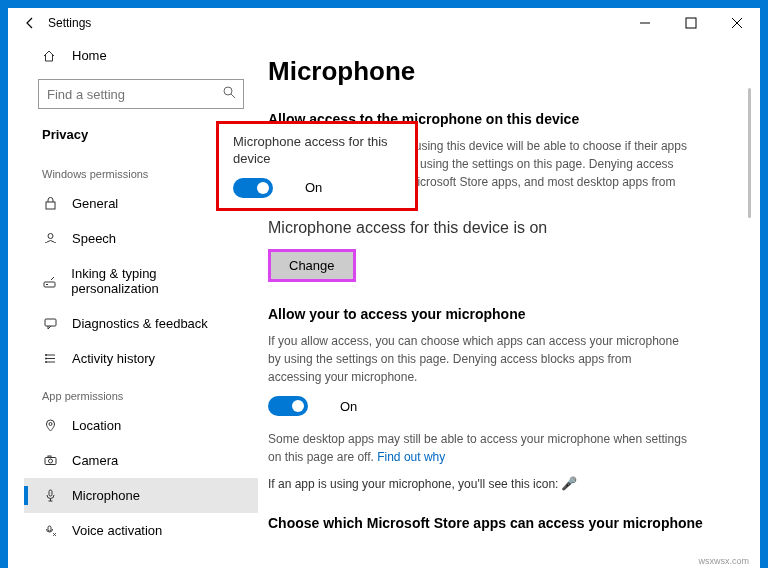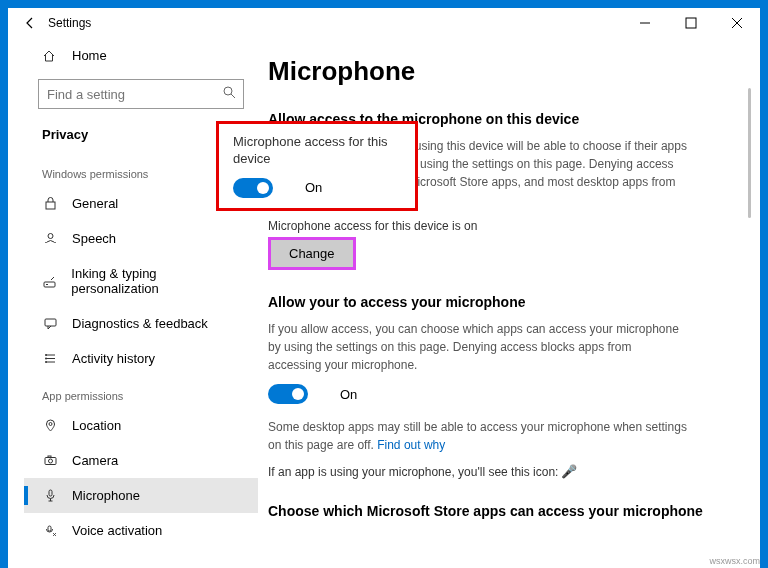--- a/index.html
+++ b/index.html
@@ -22,32 +22,32 @@
 .group-label { font-size: 11px; color: #666; padding: 14px 18px 6px 18px; }
 .nav-item { display: flex; align-items: center; padding: 10px 18px; font-size: 13px; cursor: pointer; position: relative; }
 .nav-item .icon { width: 16px; margin-right: 14px; display: flex; align-items: center; justify-content: center; color: #333; }
 .nav-item.selected { background: #e6e6e6; }
 .nav-item.selected::before { content: ""; position: absolute; left: 0; top: 8px; bottom: 8px; width: 4px; background: #0078d4; }
 .content { flex: 1; padding: 18px 40px 0 10px; overflow-y: auto; position: relative; }
 .content h1 { font-size: 26px; font-weight: 600; margin-bottom: 18px; }
 .content h2 { font-size: 14px; font-weight: 600; margin-bottom: 10px; margin-top: 24px; }
 .content p { font-size: 12px; color: #555; line-height: 1.5; margin-bottom: 10px; max-width: 420px; }
 .content a { color: #0067c0; text-decoration: none; cursor: pointer; }
-.status-line { font-size: 12px; color: #333; margin-bottom: 4px; }
+.status-line { font-size: 16px; color: #333; margin-bottom: 12px; }
 .change-btn { background: #ccc; border: 3px solid #d946ef; padding: 6px 18px; font-size: 13px; cursor: pointer; display: inline-block; }
 .toggle-row { display: flex; align-items: center; margin-bottom: 14px; margin-top: 6px; gap: 20px; }
 .toggle { width: 40px; height: 20px; border-radius: 10px; background: #0078d4; position: relative; margin-right: 12px; cursor: pointer; }
 .toggle .knob { width: 12px; height: 12px; background: #fff; border-radius: 50%; position: absolute; right: 4px; top: 4px; }
 .toggle-label { font-size: 13px; }
 .callout { position: absolute; left: 208px; top: 113px; width: 202px; height: 90px; border: 3px solid #e60000; background: #fff; padding: 10px 14px; z-index: 5; }
 .callout-title { font-size: 13px; color: #333; margin-bottom: 10px; line-height: 1.3; }
 .micline { font-size: 12px; color: #333; margin-bottom: 16px; }
 .micline .mic { font-size: 13px; }
 .scrollbar { position: absolute; right: 9px; top: 80px; width: 3px; height: 130px; background: #c0c0c0; border-radius: 2px; }
-.watermark { position: absolute; right: 8px; bottom: 2px; font-size: 9px; color: #999; z-index: 10; }
+.watermark { position: absolute; right: 19px; bottom: 2px; font-size: 9px; color: #999; z-index: 10; }
 svg { overflow: visible; }
 </style>
 </head>
 <body>
 
 <div class="window">
 
   <div class="titlebar">
     <div class="back">
       <svg width="14" height="14" viewBox="0 0 14 14">

